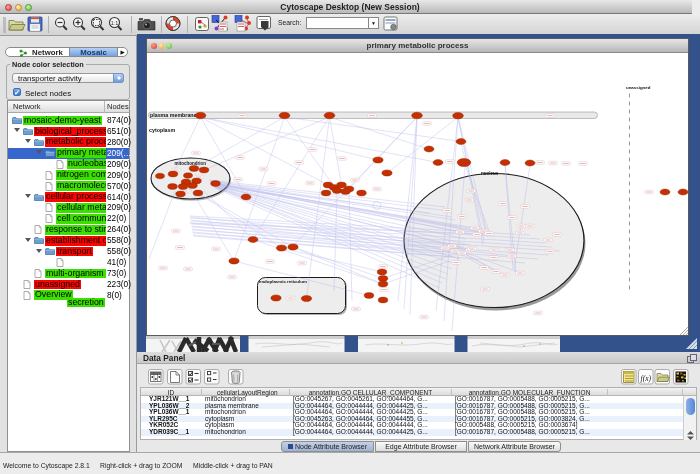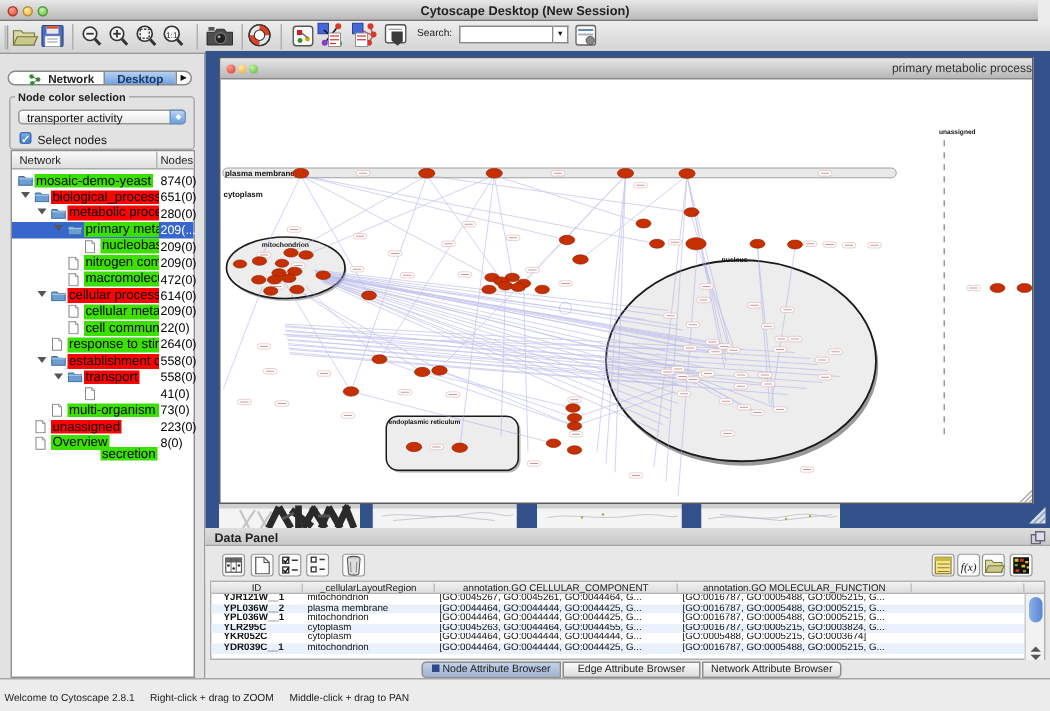--- a/index.html
+++ b/index.html
@@ -35,21 +35,21 @@
 .trow .lbl{position:absolute;top:0.6px;height:9.7px;line-height:9.7px;padding:0 1px;color:#000;overflow:hidden;}
 .g{background:#3be000;}
 .r{background:#fb0300;}
 .selbar{position:absolute;left:0;width:121px;height:10.9px;background:#3766cc;}
 .tarr{position:absolute;top:2.5px;width:0;height:0;border-left:3px solid transparent;border-right:3px solid transparent;border-top:4px solid #555;}
 .ticon{position:absolute;top:1px;}
 
 #desktop{position:absolute;left:137px;top:34px;width:563px;height:318px;background:#33528b;}
 #netwin{position:absolute;left:9px;top:4px;width:543px;height:298px;background:#fff;border:1px solid #5a5a5a;}
 #nwtitle{position:absolute;left:0;top:0;width:541px;height:14px;background:linear-gradient(#e6e6e6,#b7b7b7);border-bottom:1px solid #8a8a8a;}
-#nwtitle .t{position:absolute;left:0;top:2px;width:541px;text-align:right;font-size:8px;font-weight:normal;color:#333;}
+#nwtitle .t{position:absolute;left:0;top:2px;width:541px;text-align:center;font-size:8px;font-weight:bold;color:#333;}
 .tl2{position:absolute;top:4px;width:5.5px;height:5.5px;border-radius:50%;}
 
 #datapanel{position:absolute;left:137px;top:352px;width:563px;height:88px;background:#e8e8e8;}
 #dphead{position:absolute;left:0;top:0;width:563px;height:11.5px;background:linear-gradient(#dddddd,#c9c9c9);border-bottom:1px solid #a5a5a5;}
 #dphead span{position:absolute;left:6px;top:1px;font-size:8.3px;font-weight:bold;color:#222;}
 #dptools{position:absolute;left:0;top:11.5px;width:563px;height:23.5px;background:#e8e8e8;}
 #dtable{position:absolute;left:3px;top:35px;width:557px;height:53px;background:#fff;border:1px solid #b0b0b0;}
 #dthead{position:absolute;left:0;top:0;width:555px;height:7.5px;background:linear-gradient(#f2f2f2,#dcdcdc);border-bottom:1px solid #b5b5b5;font-size:6.5px;color:#222;}
 #dthead div{position:absolute;top:0.5px;text-align:center;border-right:1px solid #c0c0c0;height:7.5px;}
 .drow{position:absolute;left:0;width:542px;height:6.6px;font-size:6.5px;line-height:6.7px;white-space:nowrap;color:#111;}
@@ -173,21 +173,21 @@
 <div id="cpanel">
  <div id="seg">
   <div class="network">Network</div>
   <svg class="abs" style="left:13px;top:1px" width="9" height="8">
         <circle cx="2" cy="2" r="1.5" fill="#2a9a2a"></circle>
         <circle cx="6.5" cy="4" r="1.5" fill="#2a9a2a"></circle>
         <circle cx="2.5" cy="6.5" r="1.5" fill="#2a9a2a"></circle>
         <line x1="2" y1="2" x2="6.5" y2="4" stroke="#555" stroke-width="0.6"></line>
         <line x1="6.5" y1="4" x2="2.5" y2="6.5" stroke="#555" stroke-width="0.6"></line>
       </svg>
-  <div class="mosaic">Desktop</div>
+  <div class="mosaic">Mosaic</div>
   <div class="arr">▶</div>
  </div>
  <div id="grplbl">Node color selection</div>
  <div id="grpbox"></div>
  <div id="combo">transporter activity<div id="combocap"></div></div>
  <div id="chk">✓</div>
     <div id="chklbl">Select nodes</div>
  <div id="treebox">
   <div id="treehead">
         <span style="position:absolute;left:5px;top:1px;">Network</span>
@@ -245,21 +245,21 @@
             </svg></div>
           <div class="lbl g" style="left:48px;max-width:50px;">nitrogen compou</div>
           <div class="num" style="">209(0)</div>
         </div>
         <div class="trow" style="top:67.58px;">
           <div class="ticon" style="left:37px;"><svg width="8" height="9" viewBox="0 0 8 9">
               <path d="M1 0.5 L5.2 0.5 L7 2.3 L7 8.5 L1 8.5 Z" fill="#fff" stroke="#888" stroke-width="0.7"></path>
               <path d="M5.2 0.5 L5.2 2.3 L7 2.3" fill="#ddd" stroke="#888" stroke-width="0.5"></path>
             </svg></div>
           <div class="lbl g" style="left:48px;max-width:50px;">macromolecule</div>
-          <div class="num" style="">472(0)</div>
+          <div class="num" style="">570(0)</div>
         </div>
         <div class="trow" style="top:78.51px;">
           <div class="tarr" style="left:17px;"></div>
           <div class="ticon" style="left:26px;"><svg width="10" height="8" viewBox="0 0 10 8">
               <path d="M0.5 2 L0.5 7.5 L9.5 7.5 L9.5 2.8 L4.8 2.8 L3.8 1.6 L1.2 1.6 Z" fill="#6e9ecf" stroke="#3a6b9e" stroke-width="0.7"></path>
               <path d="M0.5 3.6 L9.5 3.6 L9.5 2.8 L0.5 2.8" fill="#9ec4e8" stroke="none"></path>
             </svg></div>
           <div class="lbl r" style="left:37px;max-width:61px;">cellular process</div>
           <div class="num" style="">614(0)</div>
         </div>

